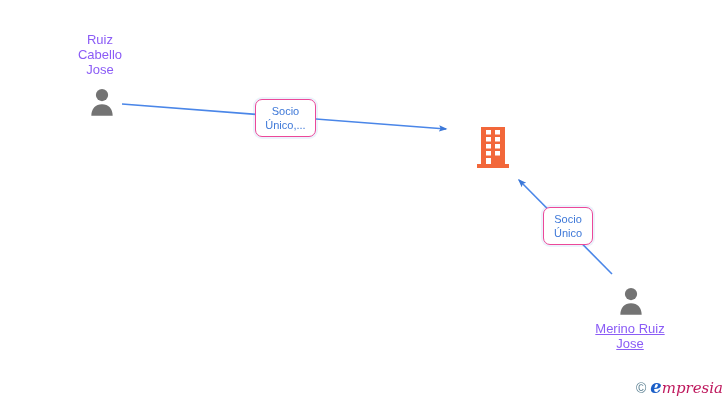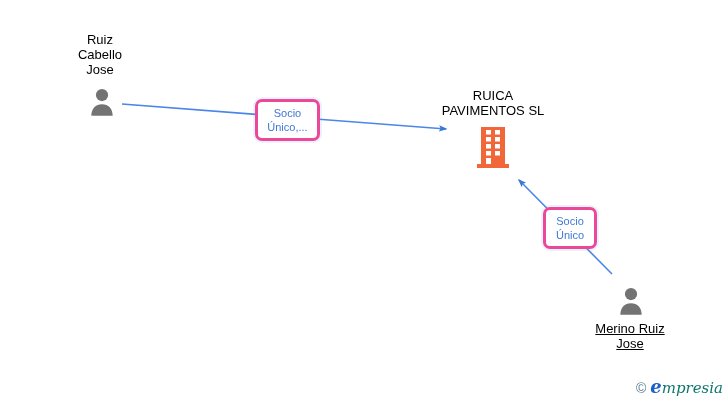--- a/index.html
+++ b/index.html
@@ -10,32 +10,32 @@
     font-family:"Liberation Sans", sans-serif;
     overflow:hidden;
   }
   .edges-layer {
     position:absolute; left:0; top:0; width:728px; height:400px;
     pointer-events:none;
   }
   .node-label {
     position:absolute;
     text-align:center;
-    color:#000000;
+    color:#8b5cf6;
     font-size:13px;
     line-height:15px;
     white-space:pre-line;
     cursor:pointer;
   }
   .node-icon { position:absolute; cursor:pointer; }
   .edge-label {
     position:absolute;
     display:flex; align-items:center; justify-content:center;
     background:#ffffff;
-    border:3px solid #ec4899;
+    border:1px solid #ec4899;
     border-radius:7px;
     box-shadow:0 0 0 2px rgba(122,160,228,0.14);
     color:#3e78d8;
     font-size:11px;
     line-height:14px;
     text-align:center;
     white-space:pre-line;
   }
   .logo {
     position:absolute;
@@ -51,21 +51,21 @@
     margin-right:4px;
   }
   .logo .e {
     color:#1b5fc8;
     font-style:italic;
     font-weight:bold;
     font-size:18px;
     line-height:18px;
   }
   .logo .rest {
-    color:#0f766e;
+    color:#be185d;
     font-style:italic;
     font-size:15px;
     line-height:15px;
   }
 </style>
 </head>
 <body>
 
 <div class="canvas">
 
@@ -85,22 +85,20 @@
   <div class="node-icon" style="left:86px; top:86px; width:32px; height:33px;">
     <svg width="32" height="33" viewBox="0 0 24 24" fill="#737373">
       <circle cx="12" cy="6.4" r="4.6"></circle>
       <path d="M4.0 22 C4.0 16.6 7.2 13.4 12 13.4 C16.8 13.4 20.0 16.6 20.0 22 Z"></path>
     </svg>
   </div>
 
   <div class="edge-label" style="left:255px; top:99px; width:59px; height:36px;">Socio
 Único,...</div>
 
-  <div class="node-label" style="left:423px; top:88px; width:140px;">RUICA
-PAVIMENTOS SL</div>
   <div class="node-icon" style="left:476px; top:127px; width:34px; height:41px;">
     <svg width="34" height="41" viewBox="0 0 34 41">
       <rect x="5" y="0" width="24" height="37" fill="#f2673a"></rect>
       <rect x="1" y="37" width="32" height="4" fill="#f2673a"></rect>
 
       <rect x="10" y="3" width="5" height="4.5" fill="#ffffff"></rect>
       <rect x="19" y="3" width="5" height="4.5" fill="#ffffff"></rect>
       <rect x="10" y="10" width="5" height="4.5" fill="#ffffff"></rect>
       <rect x="19" y="10" width="5" height="4.5" fill="#ffffff"></rect>
       <rect x="10" y="17" width="5" height="4.5" fill="#ffffff"></rect>

